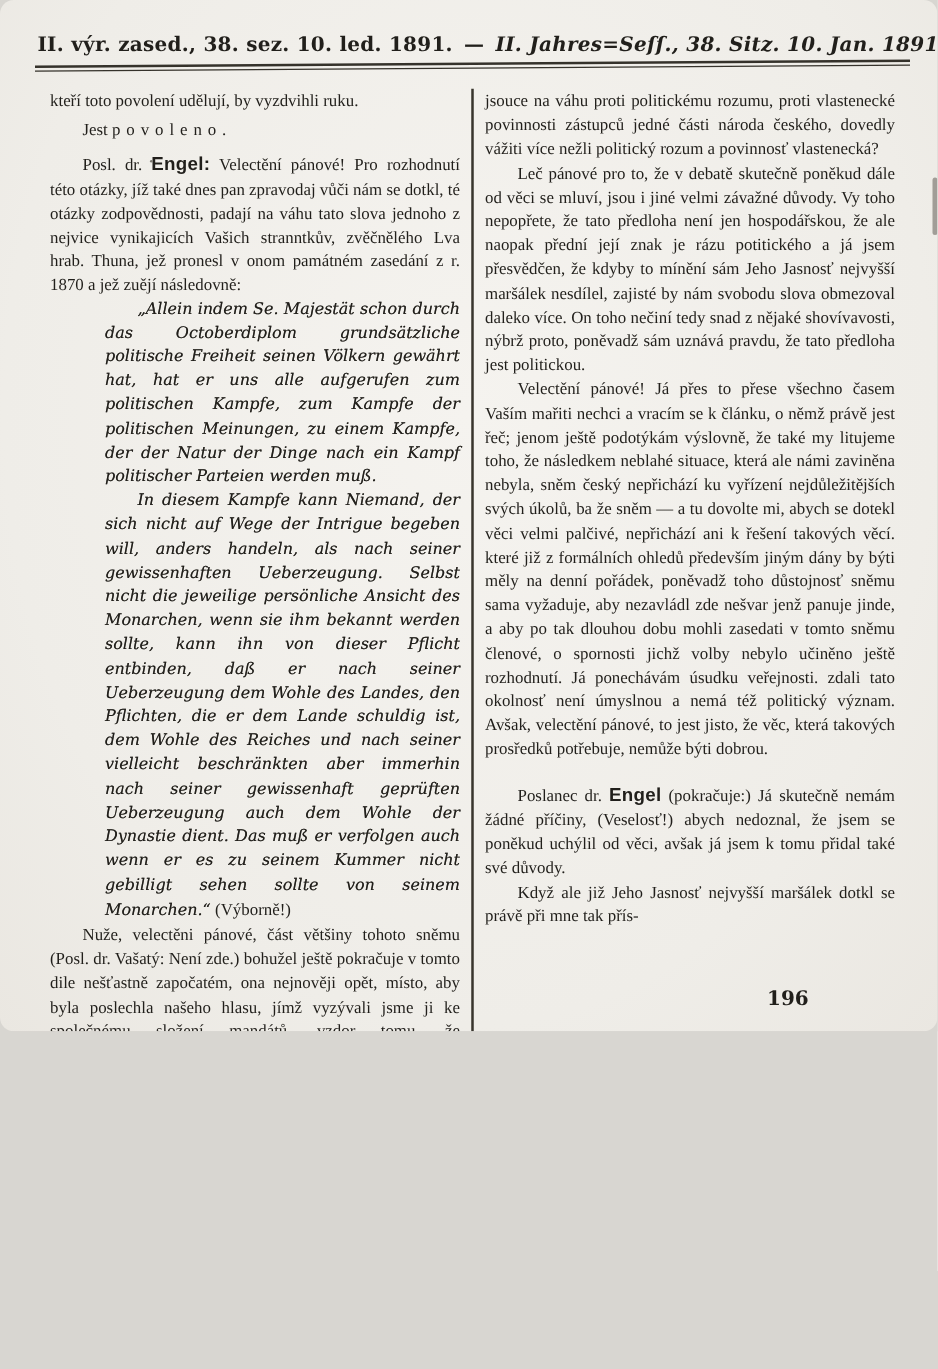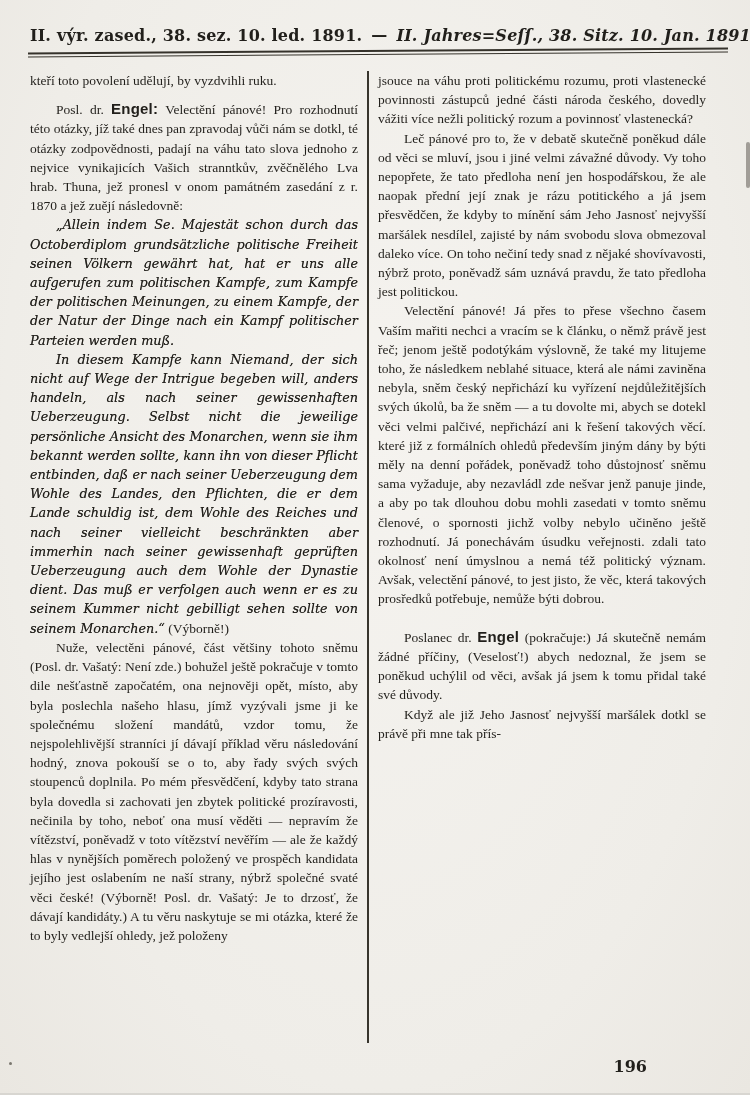--- a/index.html
+++ b/index.html
@@ -1,24 +1,25 @@
 <!DOCTYPE html>
 <html><head>
 <meta charset="utf-8">
 <style>
   html,body{margin:0;padding:0;background:#d8d6d1;}
   .page{
     position:relative;
-    width:750px;height:1093px;
+    width:750px;height:825px;
     background:#f2f0ec;
     background-image:radial-gradient(ellipse at 50% 40%, #f5f3ef 0%, #efede8 70%, #eae7e1 100%);
     overflow:hidden;
     font-family:"Liberation Serif", serif;
     color:#211f1b;
     box-sizing:border-box;
+    border-radius:11px;
   }
   
   .header{
     display:flex;align-items:baseline;
     padding:26px 26px 0 30px;
     font-weight:bold;font-size:16px;white-space:nowrap;
     font-family:"DejaVu Serif", serif;
     letter-spacing:.2px;
   }
   .header .sep{margin:0 9px;}
@@ -29,20 +30,21 @@
     border-top:2.5px solid #35322b;
     border-bottom:1px solid #35322b;
     transform:rotate(-0.4deg);
   }
   
   .columns{
     display:flex;
     padding:16px 24px 0 30px;
     height:978px;
     overflow:hidden;
+    justify-content:center;
   }
   .col{
     width:328px;
     text-align:justify;
     font-size:13.5px;
     line-height:19.2px;
     hyphens:manual;
   }
   .divider{
     width:2px;background:#38352d;
@@ -53,20 +55,21 @@
   .para.indent{text-indent:26px;}
   .para.sp-small{margin-top:4px;}
   .para.sp-medium{margin-top:9px;}
   .para.sp-large{margin-top:18px;}
   
   .para.fraktur{
     font-family:"DejaVu Serif", serif;
     font-style:italic;
     font-size:12.8px;
     text-shadow:0 0 .45px rgba(20,18,12,.65);
+    margin-left:44px;
   }
   .seg-n{}
   .seg-b{
     font-weight:bold;
     font-family:"Liberation Sans", sans-serif;
     font-size:15px;
     letter-spacing:.2px;
   }
   .seg-sp{letter-spacing:.35em;}
   .seg-rn{
@@ -101,20 +104,21 @@
     <span class="sep">—</span>
     <span class="fraktur-part">II. Jahres=Seſſ., 38. Sitz. 10. Jan. 1891.</span>
 
   </div>
 
   <div class="rule"></div>
 
   <div class="columns">
     <div class="col col-left">
         <p class="para roman"><span class="seg-n">kteří toto povolení udělují, by vyzdvihli ruku.</span></p>
+        <p class="para roman indent sp-small"><span class="seg-n">Jest </span><span class="seg-sp">povoleno.</span></p>
         <p class="para roman indent sp-medium"><span class="seg-n">Posl. dr. </span><span class="seg-b">Engel:</span><span class="seg-n"> Velectění pánové! Pro rozhodnutí této otázky, jíž také dnes pan zpravodaj vůči nám se dotkl, té otázky zodpovědnosti, padají na váhu tato slova jednoho z nejvice vynikajicích Vašich stranntkův, zvěčnělého Lva hrab. Thuna, jež pronesl v onom památném zasedání z r. 1870 a jež zuějí následovně:</span></p>
         <p class="para fraktur indent"><span class="seg-n">„Allein indem Se. Majestät schon durch das Octoberdiplom grundsätzliche politische Freiheit seinen Völkern gewährt hat, hat er uns alle aufgerufen zum politischen Kampfe, zum Kampfe der politischen Meinungen, zu einem Kampfe, der der Natur der Dinge nach ein Kampf politischer Parteien werden muß.</span></p>
         <p class="para fraktur indent"><span class="seg-n">In diesem Kampfe kann Niemand, der sich nicht auf Wege der Intrigue begeben will, anders handeln, als nach seiner gewissenhaften Ueberzeugung. Selbst nicht die jeweilige persönliche Ansicht des Monarchen, wenn sie ihm bekannt werden sollte, kann ihn von dieser Pflicht entbinden, daß er nach seiner Ueberzeugung dem Wohle des Landes, den Pflichten, die er dem Lande schuldig ist, dem Wohle des Reiches und nach seiner vielleicht beschränkten aber immerhin nach seiner gewissenhaft geprüften Ueberzeugung auch dem Wohle der Dynastie dient. Das muß er verfolgen auch wenn er es zu seinem Kummer nicht gebilligt sehen sollte von seinem Monarchen.“</span><span class="seg-rn"> (Výborně!)</span></p>
         <p class="para roman indent"><span class="seg-n">Nuže, velectěni pánové, část většiny tohoto sněmu (Posl. dr. Vašatý: Není zde.) bohužel ještě pokračuje v tomto dile nešťastně započatém, ona nejnověji opět, místo, aby byla poslechla našeho hlasu, jímž vyzývali jsme ji ke společnému složení mandátů, vzdor tomu, že nejspolehlivější stranníci jí dávají příklad věru následování hodný, znova pokouší se o to, aby řady svých svých stoupenců doplnila. Po mém přesvědčení, kdyby tato strana byla dovedla si zachovati jen zbytek politické prozíravosti, nečinila by toho, neboť ona musí věděti — nepravím že vítězství, poněvadž v toto vítězství nevěřím — ale že každý hlas v nynějších poměrech položený ve prospěch kandidata jejího jest oslabením ne naší strany, nýbrž společné svaté věci české! (Výborně! Posl. dr. Vašatý: Je to drzosť, že dávají kandidáty.) A tu věru naskytuje se mi otázka, které že to byly vedlejší ohledy, jež položeny</span></p>
       </div>
     <div class="divider"></div>
     <div class="col col-right">
         <p class="para roman"><span class="seg-n">jsouce na váhu proti politickému rozumu, proti vlastenecké povinnosti zástupců jedné části národa českého, dovedly vážiti více nežli politický rozum a povinnosť vlastenecká?</span></p>
         <p class="para roman indent"><span class="seg-n">Leč pánové pro to, že v debatě skutečně poněkud dále od věci se mluví, jsou i jiné velmi závažné důvody. Vy toho nepopřete, že tato předloha není jen hospodářskou, že ale naopak přední její znak je rázu potitického a já jsem přesvědčen, že kdyby to mínění sám Jeho Jasnosť nejvyšší maršálek nesdílel, zajisté by nám svobodu slova obmezoval daleko více. On toho nečiní tedy snad z nějaké shovívavosti, nýbrž proto, poněvadž sám uznává pravdu, že tato předloha jest politickou.</span></p>
         <p class="para roman indent"><span class="seg-n">Velectění pánové! Já přes to přese všechno časem Vaším mařiti nechci a vracím se k článku, o němž právě jest řeč; jenom ještě podotýkám výslovně, že také my litujeme toho, že následkem neblahé situace, která ale námi zaviněna nebyla, sněm český nepřichází ku vyřízení nejdůležitějších svých úkolů, ba že sněm — a tu dovolte mi, abych se dotekl věci velmi palčivé, nepřichází ani k řešení takových věcí. které již z formálních ohledů především jiným dány by býti měly na denní pořádek, poněvadž toho důstojnosť sněmu sama vyžaduje, aby nezavládl zde nešvar jenž panuje jinde, a aby po tak dlouhou dobu mohli zasedati v tomto sněmu členové, o spornosti jichž volby nebylo učiněno ještě rozhodnutí. Já ponechávám úsudku veřejnosti. zdali tato okolnosť není úmyslnou a nemá též politický význam. Avšak, velectění pánové, to jest jisto, že věc, která takových prosředků potřebuje, nemůže býti dobrou.</span></p>

